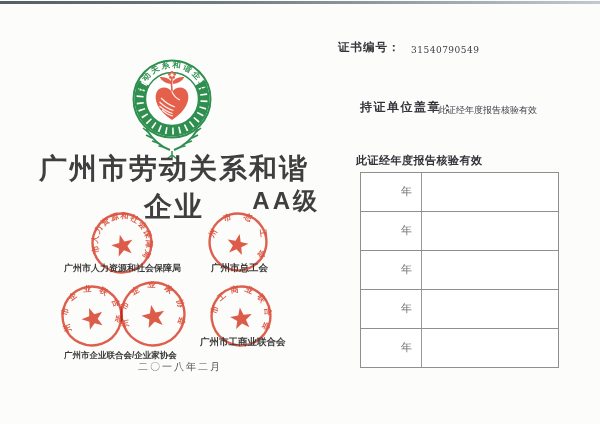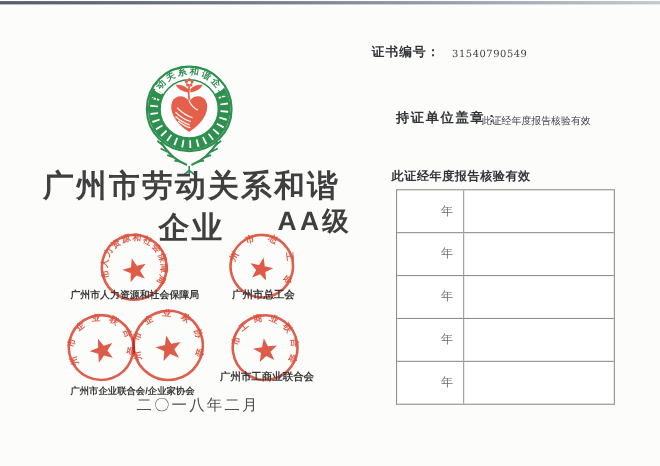--- a/index.html
+++ b/index.html
@@ -30,21 +30,21 @@
   .s5{left:210px;top:285px;}
   .caption{
     position:absolute;font-weight:bold;color:#3a3a3a;white-space:nowrap;
   }
   .c1{left:64px;top:262px;font-size:9px;}
   .c2{left:211px;top:262px;font-size:9.5px;}
   .c3{left:64px;top:350px;font-size:8.5px;}
   .c4{left:200px;top:336px;font-size:9.5px;}
   .date{
     position:absolute;left:34px;top:360px;width:292px;text-align:center;
-    font-size:14px;letter-spacing:2px;color:#4e4e4e;
+    font-size:10px;letter-spacing:2px;color:#4e4e4e;
   }
   .lbl{position:absolute;font-weight:bold;color:#33343a;white-space:nowrap;}
   .lbl-certno{left:338px;top:40px;font-size:11.5px;letter-spacing:1px;}
   .lbl-holder{left:360px;top:99px;font-size:12px;letter-spacing:1.5px;font-family:Liberation Serif, serif;}
   .lbl-note{left:356px;top:153px;font-size:11px;letter-spacing:0.5px;}
   .val{
     position:absolute;font-family:"DejaVu Serif", serif;color:#3d3e47;white-space:nowrap;
   }
   .val-certno{left:411px;top:45px;font-size:9px;letter-spacing:0.5px;}
   .val-holder{left:438px;top:104px;font-size:9px;}

